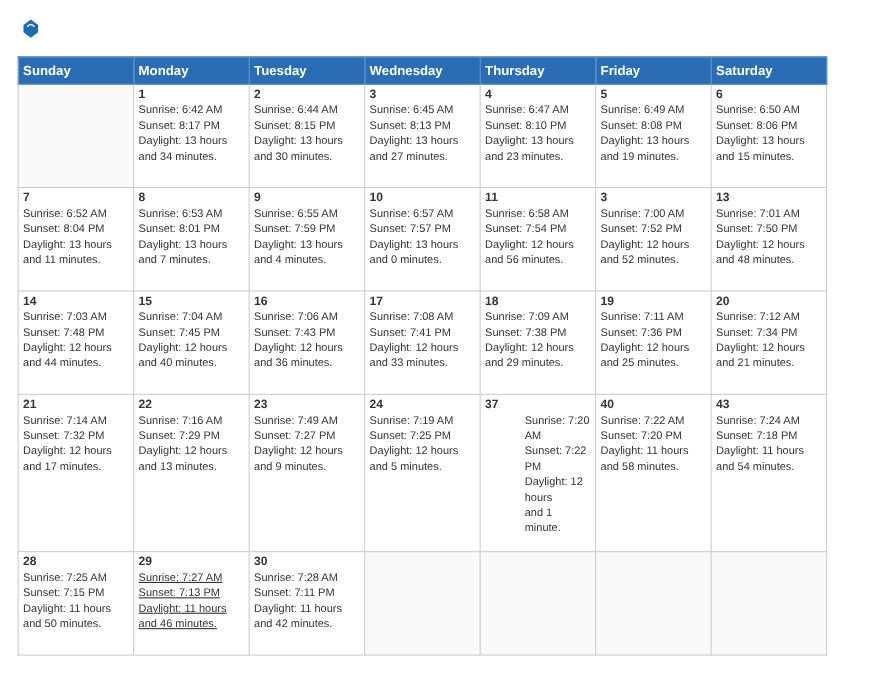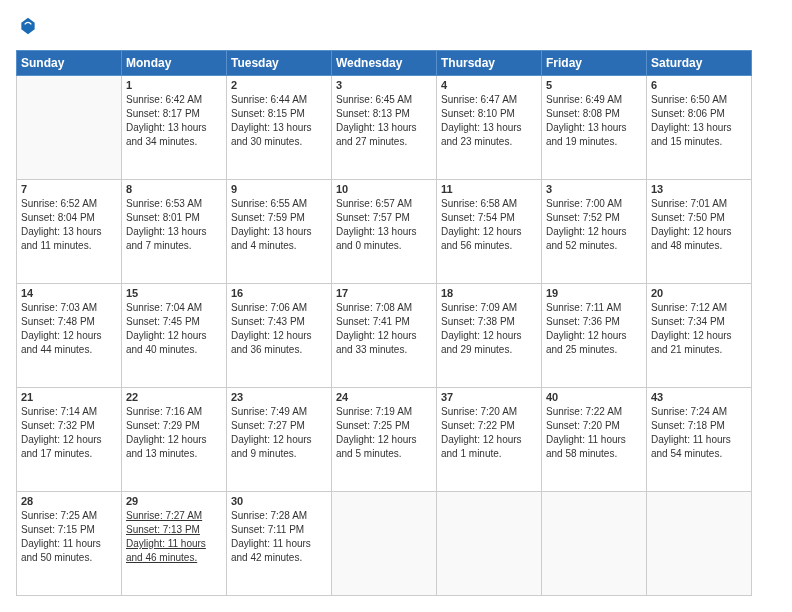--- a/index.html
+++ b/index.html
@@ -304,21 +304,21 @@
           </td>
           <td>
             <span class="day-number">24</span>
             <div class="day-info" style="white-space: pre-line;">Sunrise: 7:19 AM
 Sunset: 7:25 PM
 Daylight: 12 hours
 and 5 minutes.</div>
           </td>
           <td>
             <span class="day-number">37</span>
-            <div class="day-info" style="white-space: pre-line;">Sunrise: 7:20 AM
+            <div class="day-info" style="white-space: pre-line; margin-left: 36px;">Sunrise: 7:20 AM
 Sunset: 7:22 PM
 Daylight: 12 hours
 and 1 minute.</div>
           </td>
           <td>
             <span class="day-number">40</span>
             <div class="day-info" style="white-space: pre-line;">Sunrise: 7:22 AM
 Sunset: 7:20 PM
 Daylight: 11 hours
 and 58 minutes.</div>

